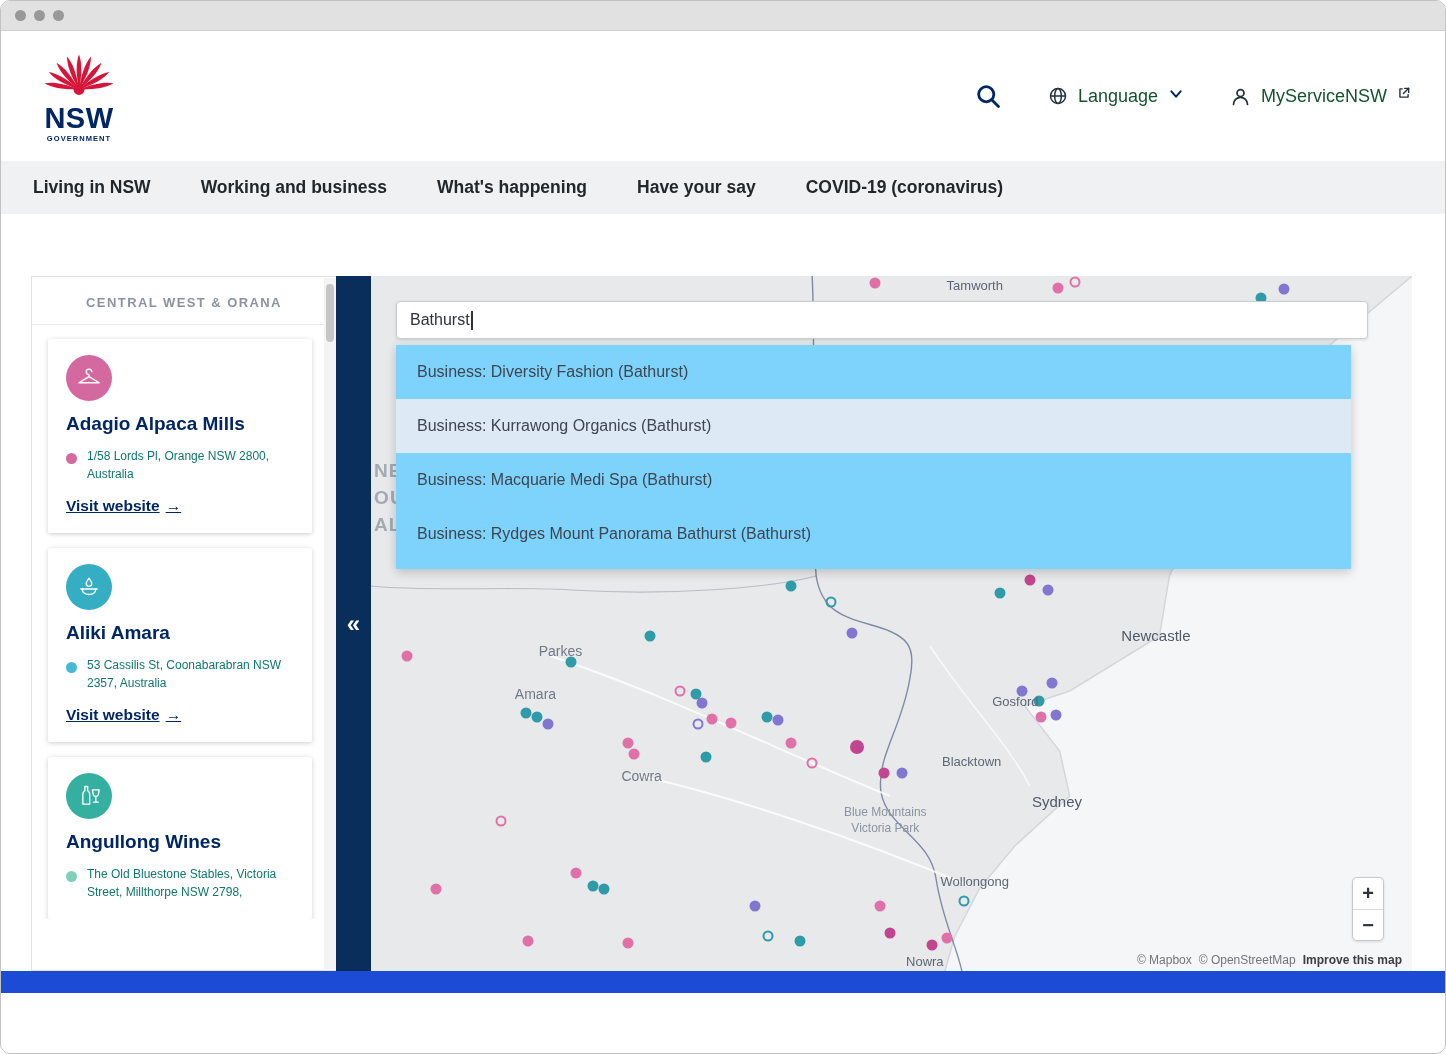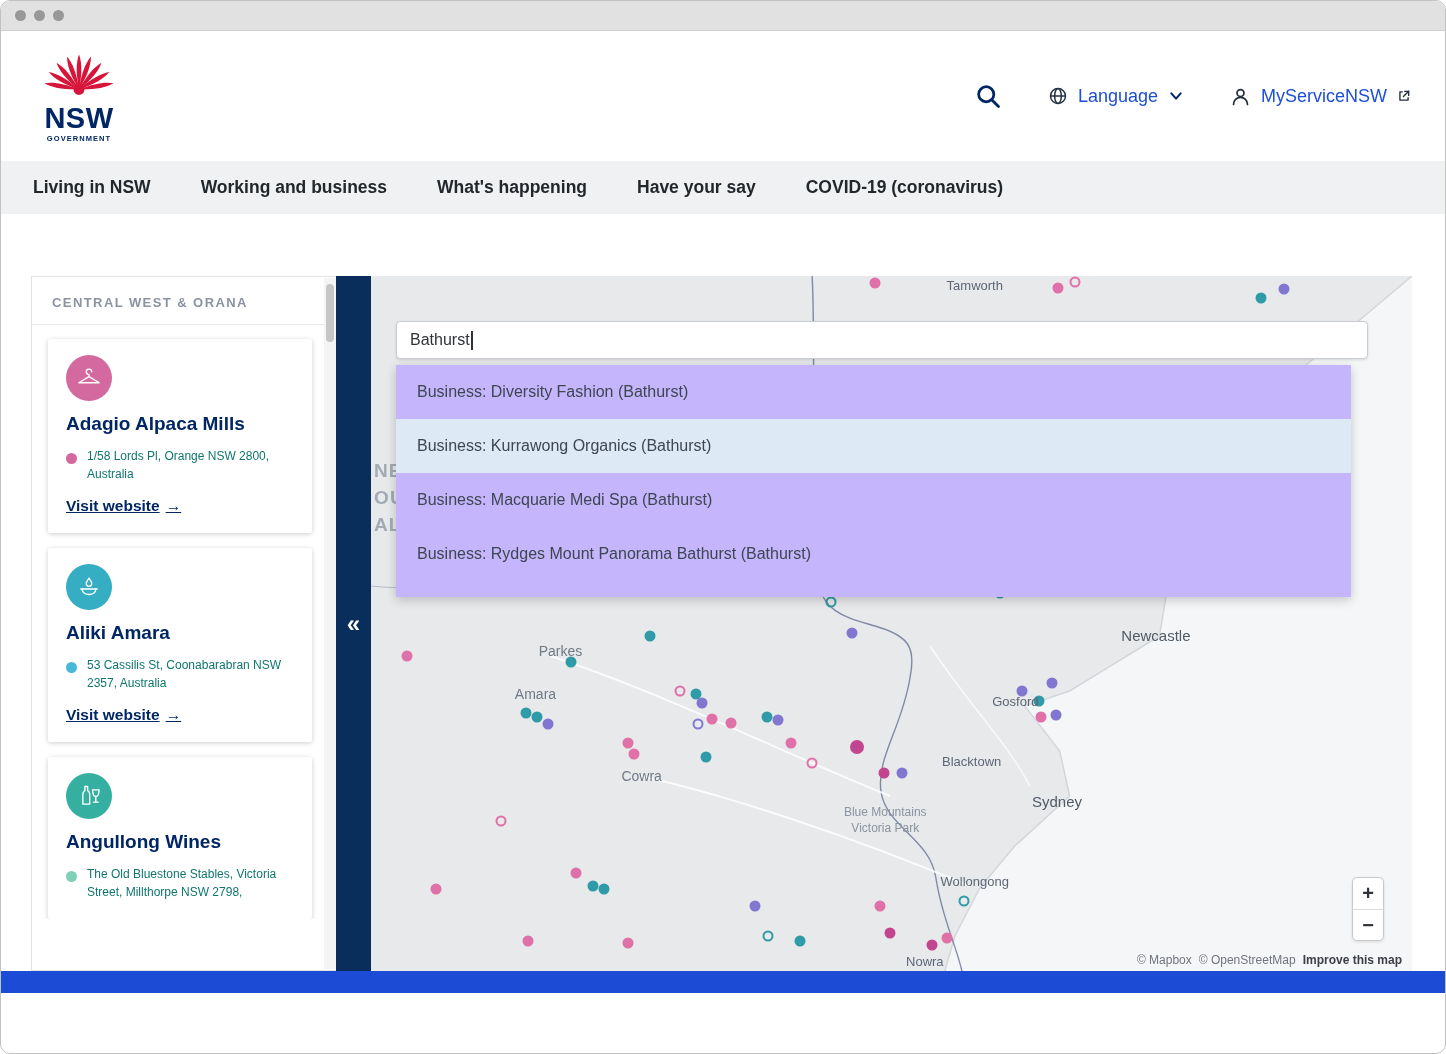--- a/index.html
+++ b/index.html
@@ -26,21 +26,21 @@
   .site-header {
     height: 130px; flex: 0 0 auto; background: #fff;
     display: flex; align-items: center; justify-content: space-between;
     padding: 0 34px;
   }
   .logo { display: flex; flex-direction: column; align-items: center; width: 88px; cursor: pointer; }
   .logo svg { width: 78px; height: 56px; display: block; }
   .logo-nsw { font-size: 29px; font-weight: 800; color: #002664; line-height: 0.95; letter-spacing: 0.5px; }
   .logo-gov { font-size: 7.5px; font-weight: 700; color: #002664; letter-spacing: 0.14em; margin-top: 1px; }
   .header-right { display: flex; align-items: center; gap: 46px; }
-  .hdr-item { display: flex; align-items: center; gap: 10px; color: #1d4ed8; font-size: 18px; font-weight: 500; cursor: pointer; }
+  .hdr-item { display: flex; gap: 10px; color: #14532d; font-size: 18px; font-weight: 500; cursor: pointer; }
   .icon-btn { display: flex; align-items: center; cursor: pointer; }
   
   .nav {
     height: 53px; flex: 0 0 auto; background: #f0f1f3;
     display: flex; align-items: center; gap: 50px; padding: 0 32px;
   }
   .nav-item { font-size: 17.5px; font-weight: 700; color: #22272b; cursor: pointer; white-space: nowrap; }
   
   .main-row {
     height: 757px; flex: 0 0 auto; background: #fff;
@@ -48,21 +48,21 @@
   }
   
   .sidebar {
     width: 305px; flex: 0 0 auto; background: #fff;
     border: 1px solid #e2e2e2; border-right: none;
     position: relative; overflow: hidden;
     display: flex; flex-direction: column;
   }
   .region-header {
     padding: 18px 20px 14px; font-size: 13px; font-weight: 700;
-    letter-spacing: 0.11em; color: #8b93a1; border-bottom: 1px solid #e7e7e7;
+    letter-spacing: 0.11em; color: #8b93a1; border-bottom: 1px solid #e7e7e7; text-align: center;
   }
   .store-list { padding: 14px 24px 0 16px; display: flex; flex-direction: column; gap: 15px; overflow: hidden; }
   .store-card { background: #fff; box-shadow: 0 1px 5px rgba(0,0,0,.20); border-radius: 2px; padding: 16px 18px 18px; cursor: pointer; }
   .store-icon { width: 46px; height: 46px; border-radius: 50%; display: flex; align-items: center; justify-content: center; margin-bottom: 12px; }
   .store-icon svg { width: 30px; height: 30px; }
   .store-name { margin: 0 0 12px; font-size: 19px; font-weight: 700; color: #002664; }
   .store-addr { display: flex; gap: 10px; font-size: 12px; color: #0f766e; line-height: 1.5; }
   .addr-dot { flex: 0 0 auto; width: 11px; height: 11px; border-radius: 50%; margin-top: 6px; }
   .visit-link { display: inline-flex; align-items: center; gap: 6px; margin-top: 14px; font-size: 15.5px; font-weight: 700; color: #002664; text-decoration: underline; cursor: pointer; }
   .sidebar-scrollbar { position: absolute; right: 0; top: 1px; bottom: 1px; width: 12px; background: #f4f4f4; }
@@ -78,28 +78,28 @@
   .map-svg { position: absolute; inset: 0; width: 100%; height: 100%; }
   .map-label { position: absolute; transform: translate(-50%,-50%); color: #5d6774; z-index: 2; white-space: pre-line; text-align: center; pointer-events: none; }
   .map-label.lg { font-size: 15px; color: #4f5a66; }
   .map-label.md { font-size: 13px; color: #5d6774; }
   .map-label.sm { font-size: 14px; color: #707a85; }
   .map-label.park { font-size: 12px; color: #8a94a0; line-height: 1.35; }
   .map-frag { position: absolute; left: 3px; color: #a2aab3; font-weight: 700; font-size: 19px; letter-spacing: 0.06em; z-index: 1; pointer-events: none; }
   .map-dot { position: absolute; border-radius: 50%; transform: translate(-50%,-50%); z-index: 1; cursor: pointer; }
   .map-dot.open { background: transparent !important; border: 2.5px solid; }
   
-  .search-overlay { position: absolute; left: 25px; right: 44px; top: 25px; z-index: 5; margin-top: 20px; }
+  .search-overlay { position: absolute; left: 25px; right: 44px; top: 25px; z-index: 5; }
   .search-input {
     background: #fff; border: 1px solid #c9ccd1; border-radius: 4px; height: 38px;
     display: flex; align-items: center; padding: 0 13px; font-size: 16px; color: #2f3237;
     box-shadow: 0 1px 3px rgba(0,0,0,.12); cursor: text;
   }
   .caret { display: inline-block; width: 2px; height: 19px; background: #2f3237; margin-left: 1px; }
-  .sug-list { margin-top: 6px; margin-right: 17px; background: #c4b5fd; box-shadow: 0 3px 10px rgba(0,0,0,.2); padding-bottom: 16px; }
+  .sug-list { margin-top: 6px; margin-right: 17px; background: #7dd3fc; box-shadow: 0 3px 10px rgba(0,0,0,.2); padding-bottom: 8px; }
   .sug-row { padding: 18px 21px; font-size: 16px; color: #3e4650; cursor: pointer; }
   .sug-row.hl { background: #ddeaf6; }
   
   .zoom-ctrl {
     position: absolute; right: 28px; bottom: 30px; z-index: 4;
     background: #fff; border: 1px solid #c9c9c9; border-radius: 5px; overflow: hidden;
     box-shadow: 0 1px 3px rgba(0,0,0,.12);
   }
   .zoom-btn { width: 30px; height: 31px; display: flex; align-items: center; justify-content: center; font-size: 20px; font-weight: 700; color: #2f3237; cursor: pointer; }
   .zoom-btn + .zoom-btn { border-top: 1px solid #dcdcdc; }

